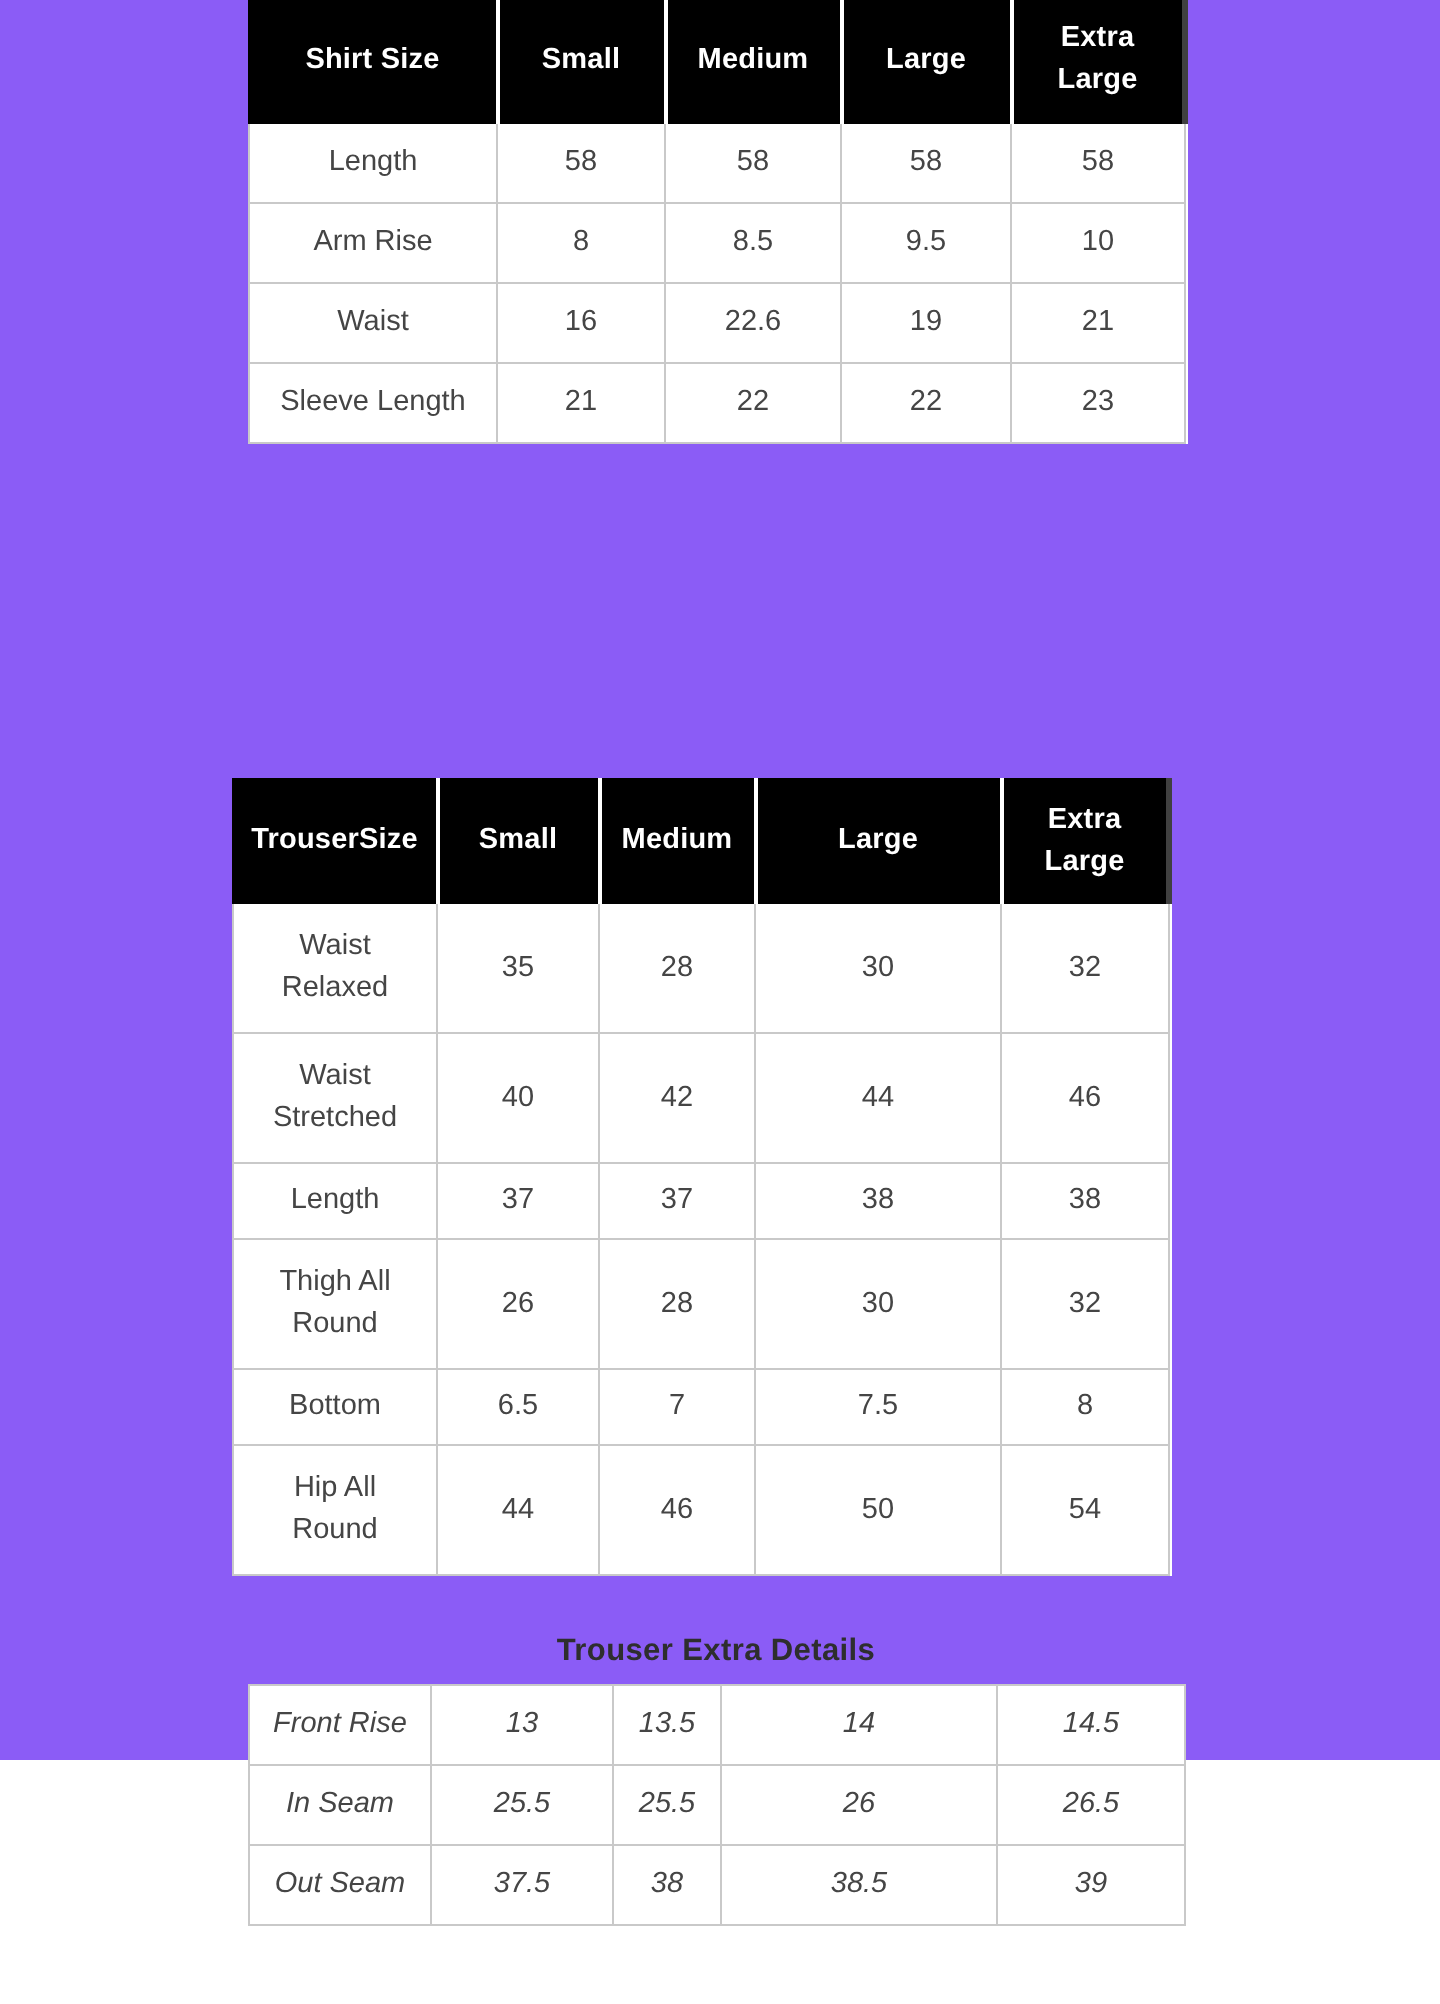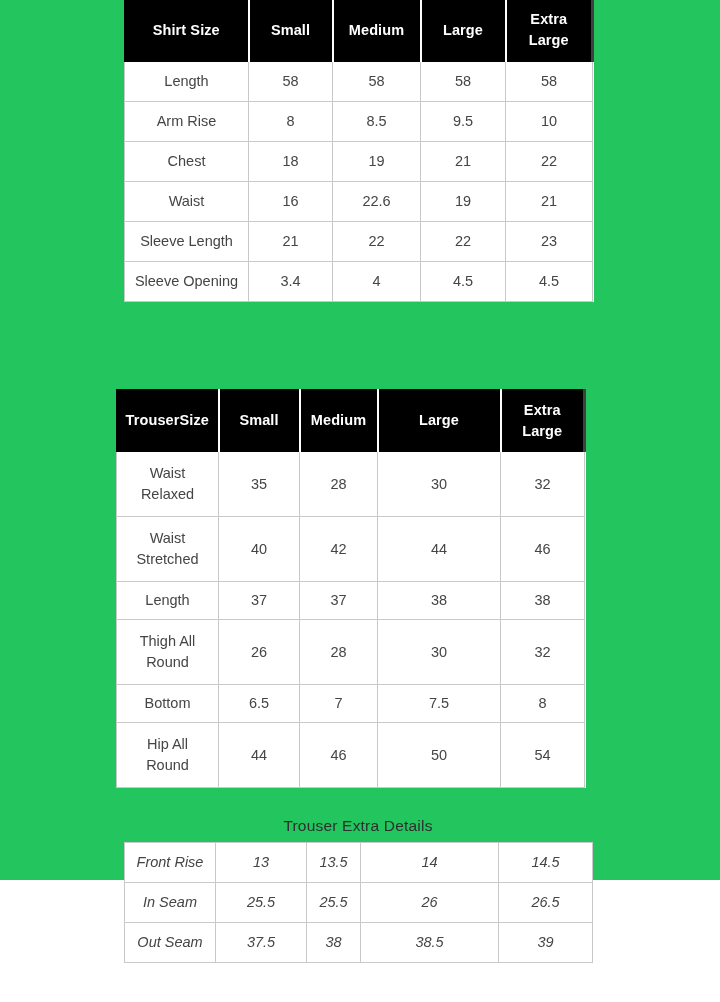--- a/index.html
+++ b/index.html
@@ -13,21 +13,21 @@
     overflow: hidden;
     font-family: "Liberation Sans", sans-serif;
     color: #3f3f3f;
     -webkit-font-smoothing: antialiased;
   }
 
   #page {
     position: relative;
     width: 720px;
     height: 880px;
-    background: #22c55e;
+    background: #8b5cf6;
   }
 
   .size-table {
     position: absolute;
     border-collapse: collapse;
     table-layout: fixed;
     background: #ffffff;
   }
 
   .size-table th,
@@ -78,21 +78,21 @@
   #trouser-table tbody tr.r2 { height: 38px; }
 
   
   #extra-heading {
     position: absolute;
     left: 124px;
     top: 817px;
     width: 468px;
     text-align: center;
     font-size: 15.5px;
-    font-weight: normal;
+    font-weight: bold;
     color: #2e2e2e;
     letter-spacing: 0.2px;
   }
 
   
   #extra-table {
     left: 124px;
     top: 842px;
     width: 468px;
   }
@@ -134,46 +134,32 @@
         <td>58</td>
       </tr>
       <tr>
         <td>Arm Rise</td>
         <td>8</td>
         <td>8.5</td>
         <td>9.5</td>
         <td>10</td>
       </tr>
       <tr>
-        <td>Chest</td>
-        <td>18</td>
-        <td>19</td>
-        <td>21</td>
-        <td>22</td>
-      </tr>
-      <tr>
         <td>Waist</td>
         <td>16</td>
         <td>22.6</td>
         <td>19</td>
         <td>21</td>
       </tr>
       <tr>
         <td>Sleeve Length</td>
         <td>21</td>
         <td>22</td>
         <td>22</td>
         <td>23</td>
-      </tr>
-      <tr>
-        <td>Sleeve Opening</td>
-        <td>3.4</td>
-        <td>4</td>
-        <td>4.5</td>
-        <td>4.5</td>
       </tr>
     </tbody>
   </table>
 
   <table class="size-table" id="trouser-table">
     <colgroup>
       <col style="width:102px">
         <col style="width:81px">
         <col style="width:78px">
         <col style="width:123px">

